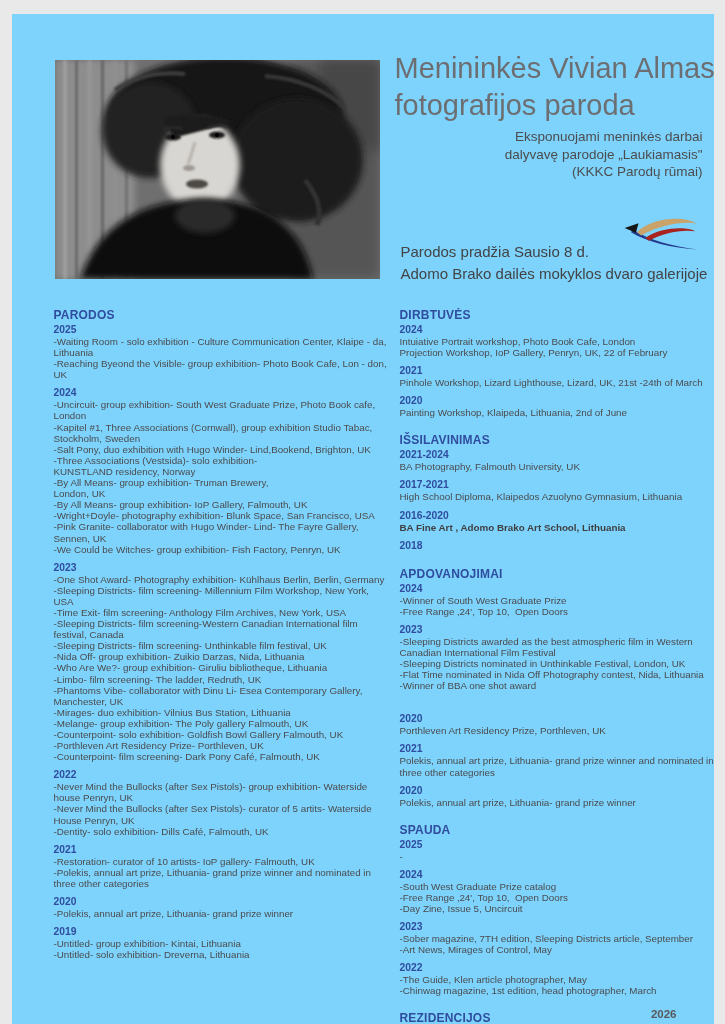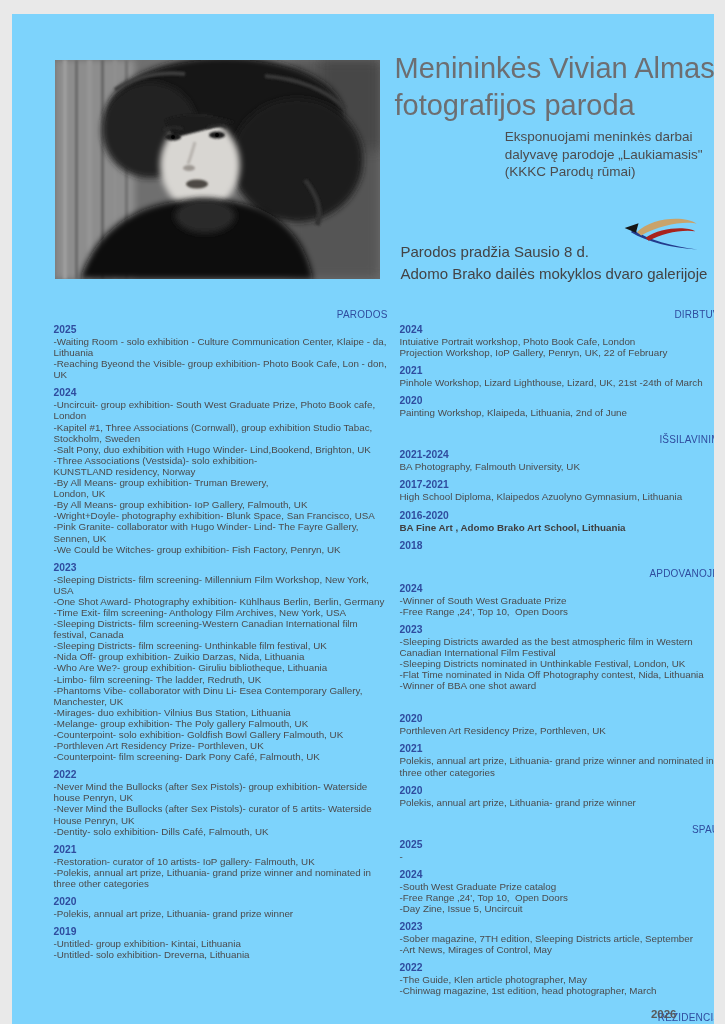--- a/index.html
+++ b/index.html
@@ -11,31 +11,31 @@
   html,body{margin:0;padding:0;background:#e9e9e9;}
   .page{
     position:relative;width:702px;height:1024px;margin:14px auto;
     background:#7dd3fc;overflow:hidden;
     font-family:"Liberation Sans",sans-serif;
   }
   
   .photo{position:absolute;left:43px;top:46px;width:325px;height:219px;background:#666;}
   .photo svg{width:100%;height:100%;display:block;}
   .title-block{position:absolute;left:383px;top:36px;width:338px;font-size:29px;line-height:37px;color:var(--title-gray);}
-  .subtitle{position:absolute;right:11px;top:114px;font-size:13.5px;line-height:17.5px;color:#4C4C4E;}
+  .subtitle{position:absolute;right:11px;top:114px;text-align:right;font-size:13.5px;line-height:17.5px;color:#4C4C4E;}
   .event{position:absolute;left:389px;top:227px;font-size:15px;line-height:22px;color:#434345;}
   .logo{position:absolute;left:610px;top:196px;width:80px;height:50px;}
   .logo svg{width:100%;height:100%;display:block;}
   
   .col{position:absolute;top:293px;}
   .col-left{left:42px;width:334px;}
   .col-right{left:388px;width:334px;}
   .cv-section{margin-top:14px;}
   .cv-section:first-child{margin-top:0;}
-  .section-title{font-size:10px;font-weight:normal;color:var(--heading-blue);letter-spacing:.2px;line-height:16px;text-align:right;}
+  .section-title{font-size:12px;font-weight:bold;color:var(--heading-blue);letter-spacing:.2px;line-height:16px;}
   .year-group{margin-top:7px;}
   .section-title + .year-group{margin-top:1px;}
   .year-group.gap{margin-top:22px;}
   .year{font-size:10.3px;font-weight:bold;color:var(--heading-blue);line-height:12px;}
   .item{font-size:9.8px;line-height:11.1px;color:var(--body-text);white-space:pre-wrap;}
   .item.bold{font-weight:bold;color:#3F3F41;}
   
   .page-number{position:absolute;right:37px;top:994px;font-size:11.5px;color:#58595B;font-weight:bold;}
 </style>
 </head>
@@ -138,22 +138,22 @@
 KUNSTLAND residency, Norway</div>
           <div class="item">-By All Means- group exhibition- Truman Brewery,
 London, UK</div>
           <div class="item">-By All Means- group exhibition- IoP Gallery, Falmouth, UK</div>
           <div class="item">-Wright+Doyle- photography exhibition- Blunk Space, San Francisco, USA</div>
           <div class="item">-Pink Granite- collaborator with Hugo Winder- Lind- The Fayre Gallery, Sennen, UK</div>
           <div class="item">-We Could be Witches- group exhibition- Fish Factory, Penryn, UK</div>
         </div>
         <div class="year-group">
           <div class="year">2023</div>
+          <div class="item">-One Shot Award- Photography exhibition- Kühlhaus Berlin, Berlin, Germany</div>
           <div class="item">-Sleeping Districts- film screening- Millennium Film Workshop, New York, USA</div>
-          <div class="item">-One Shot Award- Photography exhibition- Kühlhaus Berlin, Berlin, Germany</div>
           <div class="item">-Time Exit- film screening- Anthology Film Archives, New York, USA</div>
           <div class="item">-Sleeping Districts- film screening-Western Canadian International film festival, Canada</div>
           <div class="item">-Sleeping Districts- film screening- Unthinkable film festival, UK</div>
           <div class="item">-Nida Off- group exhibition- Zuikio Darzas, Nida, Lithuania</div>
           <div class="item">-Who Are We?- group exhibition- Giruliu bibliotheque, Lithuania</div>
           <div class="item">-Limbo- film screening- The ladder, Redruth, UK</div>
           <div class="item">-Phantoms Vibe- collaborator with Dinu Li- Esea Contemporary Gallery, Manchester, UK</div>
           <div class="item">-Mirages- duo exhibition- Vilnius Bus Station, Lithuania</div>
           <div class="item">-Melange- group exhibition- The Poly gallery Falmouth, UK</div>
           <div class="item">-Counterpoint- solo exhibition- Goldfish Bowl Gallery Falmouth, UK</div>

